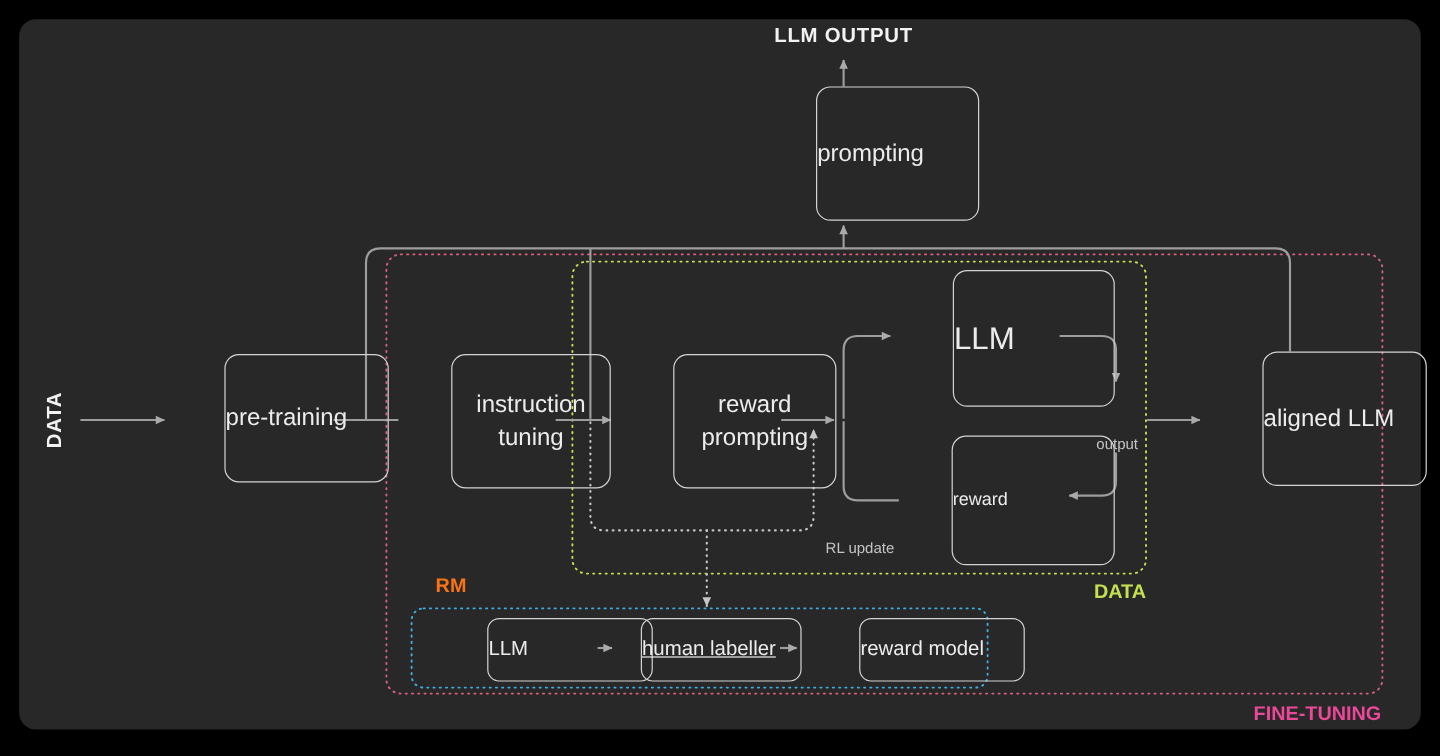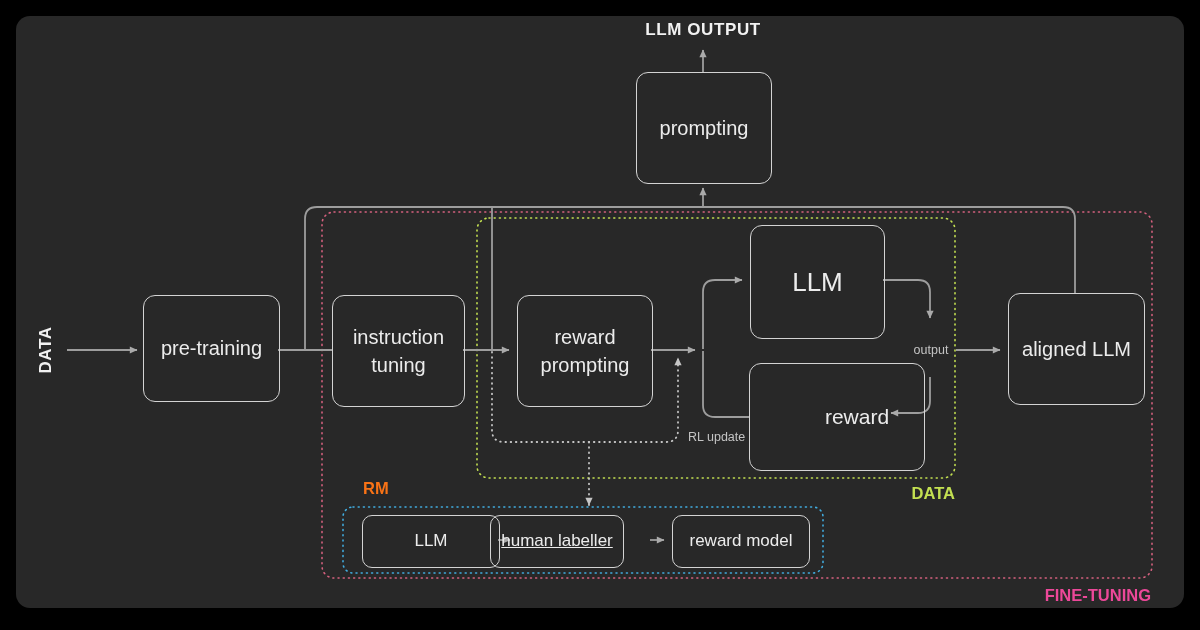--- a/index.html
+++ b/index.html
@@ -7,31 +7,31 @@
     position:relative;width:1200px;height:630px;background:#000;overflow:hidden;
     font-family:"Liberation Sans","DejaVu Sans",sans-serif;
   }
   .panel{
     position:absolute;left:16px;top:16px;width:1168px;height:592px;
     background:#282828;border-radius:14px;
   }
   svg.wires{position:absolute;left:0;top:0;width:1200px;height:630px;pointer-events:none;}
   .node{
     position:absolute;border:1.7px solid #d4d4d4;border-radius:12px;
-    color:#ececec;display:flex;align-items:center;justify-content:center;
-    text-align:center;font-size:20px;line-height:1.42;background:transparent;
+    color:#ececec;display:flex;align-items:center;justify-content:flex-start;
+    text-align:center;font-size:20px;line-height:1.42;background:transparent;margin-left:44px;
   }
   .node--xl{font-size:26px;}
-  .node--md{font-size:21px;padding-left:40px;}
+  .node--md{font-size:15px;}
   .node--sm{font-size:17px;border-radius:10px;}
   .lbl{position:absolute;color:#f2f2f2;white-space:nowrap;}
   .lbl--title{font-size:17px;font-weight:bold;letter-spacing:0.6px;text-align:center;}
   .lbl--data{font-size:17px;font-weight:bold;letter-spacing:0.6px;
     transform:translate(-50%,-50%) rotate(-90deg);transform-origin:center;}
-  .lbl--edge{font-size:12.5px;color:#c4c4c4;font-weight:normal;}
+  .lbl--edge{font-size:12.5px;color:#c4c4c4;font-weight:normal;margin-top:20px;}
   .lbl--region{font-size:16.5px;font-weight:bold;}
   .lbl--rm{color:#f97316;margin-left:21px;}
   .lbl--rfhf{color:#c3e051;text-align:right;}
   .lbl--ft{color:#ec4899;text-align:right;}
 </style>
 </head>
 <body>
 
 <div class="canvas">
   <div class="panel"></div>

